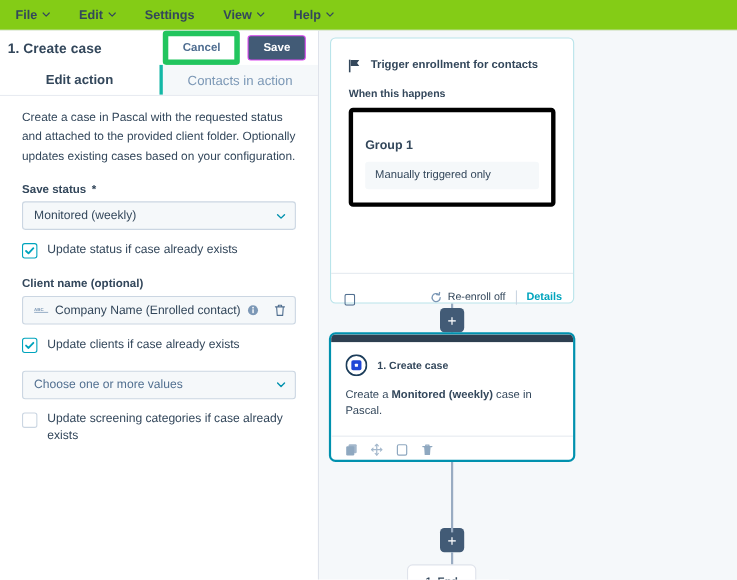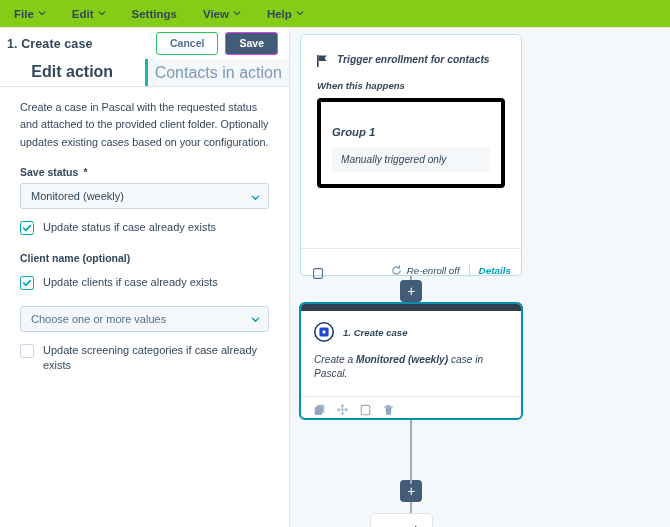--- a/index.html
+++ b/index.html
@@ -46,28 +46,28 @@
     background: #ffffff;
   }
   .panel-title { font-size: 12.5px; font-weight: 700; color: #33475b; letter-spacing: .1px; }
   .hdr-btns { display: flex; gap: 7px; align-items: center; }
   .btn {
     font-family: "Liberation Sans", sans-serif;
     font-size: 10.5px; font-weight: 600;
     border-radius: 3px; padding: 4px 13px;
     cursor: pointer; line-height: 1.2; white-space: nowrap;
   }
-  .btn-cancel { background: #ffffff; color: #506e91; border: 1px solid #22c55e; }
+  .btn-cancel { background: #ffffff; color: #506e91; border: 5px solid #22c55e; }
   .btn-save { background: #425b76; color: #ffffff; border: 1px solid #d946ef; }
 
   
   .tabs { display: flex; height: 28px; flex: 0 0 28px; border-bottom: 1px solid #dfe3eb; }
   .tab {
     flex: 1 1 50%; display: flex; align-items: center; justify-content: center;
-    font-size: 16px; cursor: pointer; position: relative;
+    font-size: 12px; cursor: pointer; position: relative;
   }
   .tab.active { background: #ffffff; color: #33475b; font-weight: 700; border-bottom: 1px solid #ffffff; }
   .tab.inactive { background: #f5f8fa; color: #7c98b6; font-weight: 400; border-left: 3px solid #14b8a6; }
 
   
   .form { padding: 12px 20px 22px 20px; overflow: hidden; flex: 1 1 auto; }
   .desc { font-size: 10.8px; line-height: 1.62; color: #33475b; margin-bottom: 15px; }
   .field-label {
     font-size: 10.5px; font-weight: 700; color: #33475b;
     margin-bottom: 5px; display: flex; align-items: center; gap: 5px;
@@ -99,21 +99,21 @@
   .cbox.on { background: #ffffff; border: 1.6px solid #00a4bd; }
   .cbox.off { background: #ffffff; border: 1.3px solid #cbd6e2; }
   .cbox.on svg { display: block; }
   .cb-label { font-size: 11px; color: #33475b; line-height: 1.38; }
 
   
   .right {
     flex: 1 1 auto; background: #f5f8fa;
     position: relative; min-width: 0; overflow: hidden;
   }
-  .canvas { position: absolute; inset: 0; font-style: italic; }
+  .canvas { position: absolute; inset: 0; }
 
   .wf-card {
     position: absolute; background: #ffffff; border-radius: 5px;
   }
   
   .trigger {
     left: 10px; top: 6px; width: 222px; height: 242px;
     border: 1px solid #b9e4ea;
     display: flex; flex-direction: column;
   }
@@ -259,20 +259,41 @@
           <span class="cbox on">
             <svg viewBox="0 0 12 12" width="10" height="10">
                 <path d="M2 6.2 L4.7 8.8 L10 3.2" fill="none" stroke="#00a4bd" stroke-width="2" stroke-linecap="round" stroke-linejoin="round"></path>
               </svg>
           </span>
           <span class="cb-label">Update status if case already exists</span>
         </div>
 
         <div class="field-label">
           <span>Client name (optional)</span>
+        </div>
+        <div class="textinput">
+          <span class="abc-icon">
+            <svg viewBox="0 0 26 12" width="13" height="9">
+              <text x="0" y="9" font-family="Liberation Sans, sans-serif" font-size="8" font-weight="700" fill="#7c98b6">ABC</text>
+              <line x1="0" y1="11" x2="26" y2="11" stroke="#7c98b6" stroke-width="1.4"></line>
+            </svg>
+          </span>
+          <span class="ti-text">Company Name (Enrolled contact)</span>
+          <span class="info-i">
+            <svg viewBox="0 0 12 12" width="10" height="10">
+                <circle cx="6" cy="6" r="5.5" fill="#7c98b6"></circle>
+                <rect x="5.3" y="5" width="1.5" height="4.2" fill="#fff"></rect>
+                <circle cx="6.05" cy="3.2" r="0.95" fill="#fff"></circle>
+              </svg>
+          </span>
+          <span class="trash-btn">
+            <svg viewBox="0 0 12 13" width="11" height="12">
+              <path d="M1.5 3.2 H10.5 M4.4 3.2 V1.6 H7.6 V3.2 M2.7 3.2 L3.3 11.6 H8.7 L9.3 3.2" fill="none" stroke="#516f90" stroke-width="1.1" stroke-linecap="round" stroke-linejoin="round"></path>
+            </svg>
+          </span>
         </div>
         <div class="checkrow">
           <span class="cbox on">
             <svg viewBox="0 0 12 12" width="10" height="10">
                 <path d="M2 6.2 L4.7 8.8 L10 3.2" fill="none" stroke="#00a4bd" stroke-width="2" stroke-linecap="round" stroke-linejoin="round"></path>
               </svg>
           </span>
           <span class="cb-label">Update clients if case already exists</span>
         </div>
 

